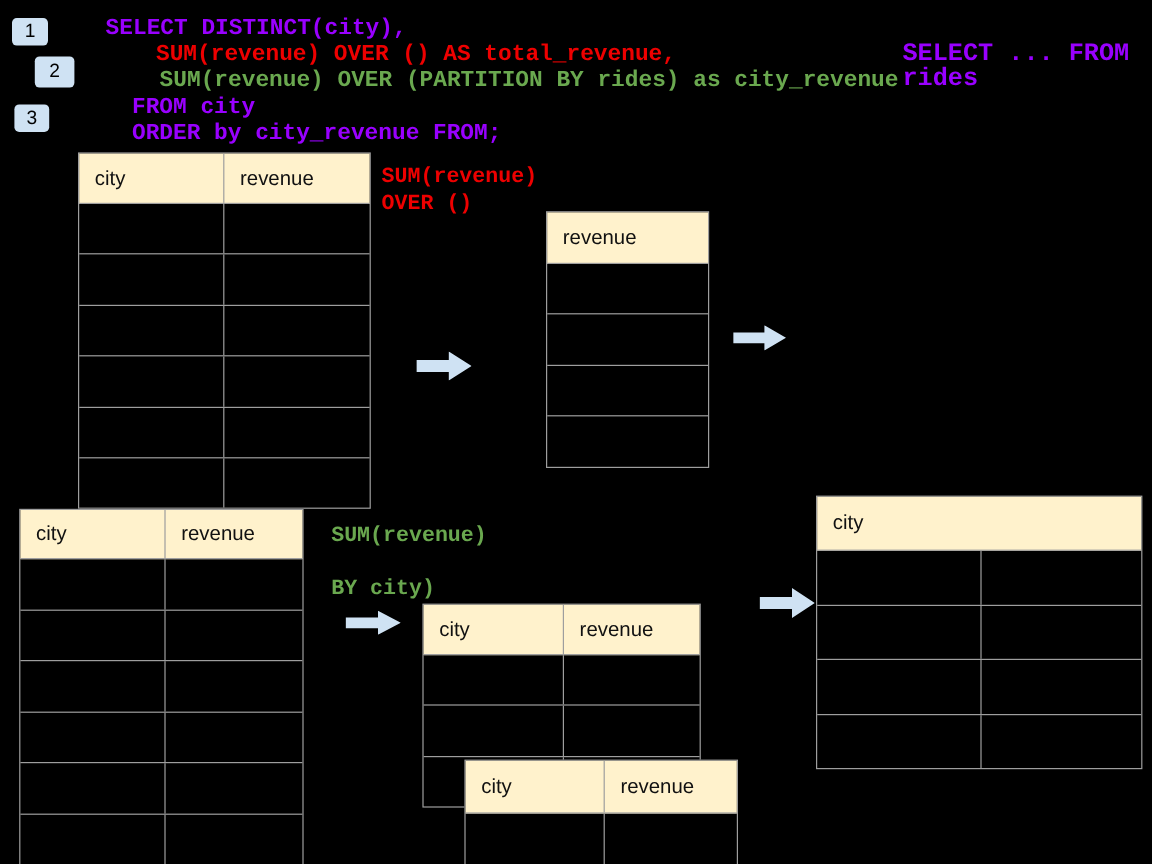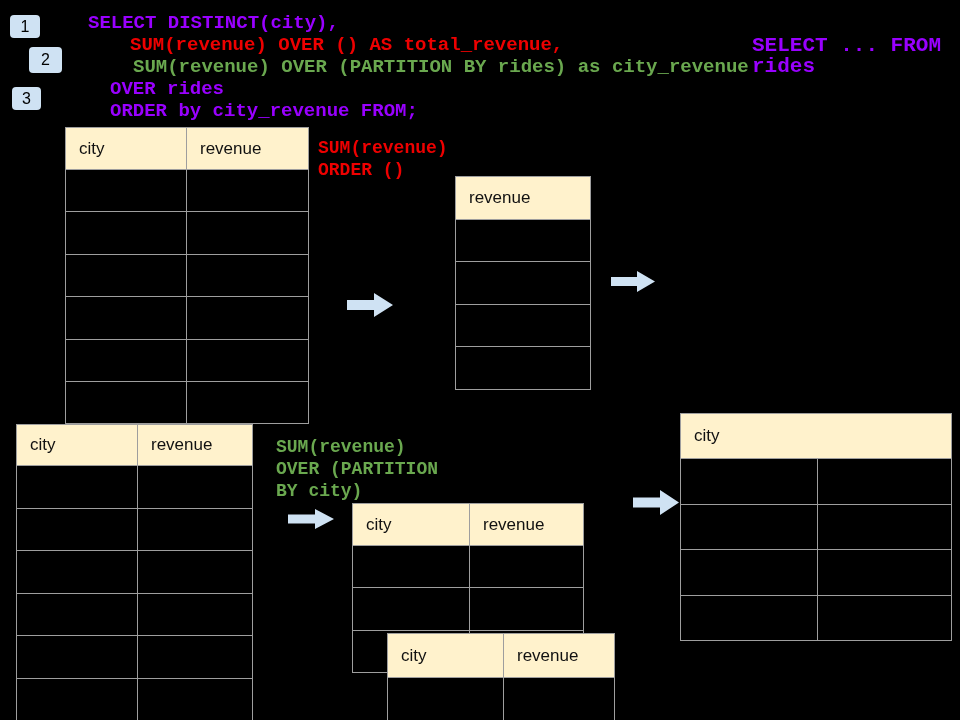--- a/index.html
+++ b/index.html
@@ -53,31 +53,30 @@
 
 <div id="page">
 
   <div class="badge" style="left:10px;top:15px;width:30px;height:23px;">1</div>
   <div class="badge" style="left:29px;top:47px;width:33px;height:26px;">2</div>
   <div class="badge" style="left:12px;top:87px;width:29px;height:23px;">3</div>
 
   <div class="code sql-line" style="left:88px;top:12px;">SELECT DISTINCT(city),</div>
   <div class="code sql-line sql-red" style="left:130px;top:34px;">SUM(revenue) OVER () AS total_revenue,</div>
   <div class="code sql-line sql-green" style="left:133px;top:56px;">SUM(revenue) OVER (PARTITION BY rides) as city_revenue</div>
-  <div class="code sql-line" style="left:110px;top:78px;">OVER rides</div>
+  <div class="code sql-line" style="left:110px;top:78px;">FROM city</div>
   <div class="code sql-line" style="left:110px;top:100px;">ORDER by city_revenue FROM;</div>
 
   <div class="code snippet" style="left:752px;top:35px;">SELECT ... FROM</div>
   <div class="code snippet" style="left:752px;top:56px;">rides</div>
 
   <div class="code label-red" style="left:318px;top:137px;">SUM(revenue)</div>
-  <div class="code label-red" style="left:318px;top:159px;">ORDER ()</div>
+  <div class="code label-red" style="left:318px;top:159px;">OVER ()</div>
 
   <div class="code label-green" style="left:276px;top:436px;">SUM(revenue)</div>
-  <div class="code label-green" style="left:276px;top:458px;">OVER (PARTITION</div>
   <div class="code label-green" style="left:276px;top:480px;">BY city)</div>
 
   <div class="tbl" id="tbl-source-top">
       <div class="thead">
         <div class="th" style="width: 121px;">city</div>
         <div class="th" style="width: 123px;">revenue</div>
       </div>
       <div class="trow">
         <div class="td" style="width: 121px;"></div>
         <div class="td" style="width: 123px;"></div>

